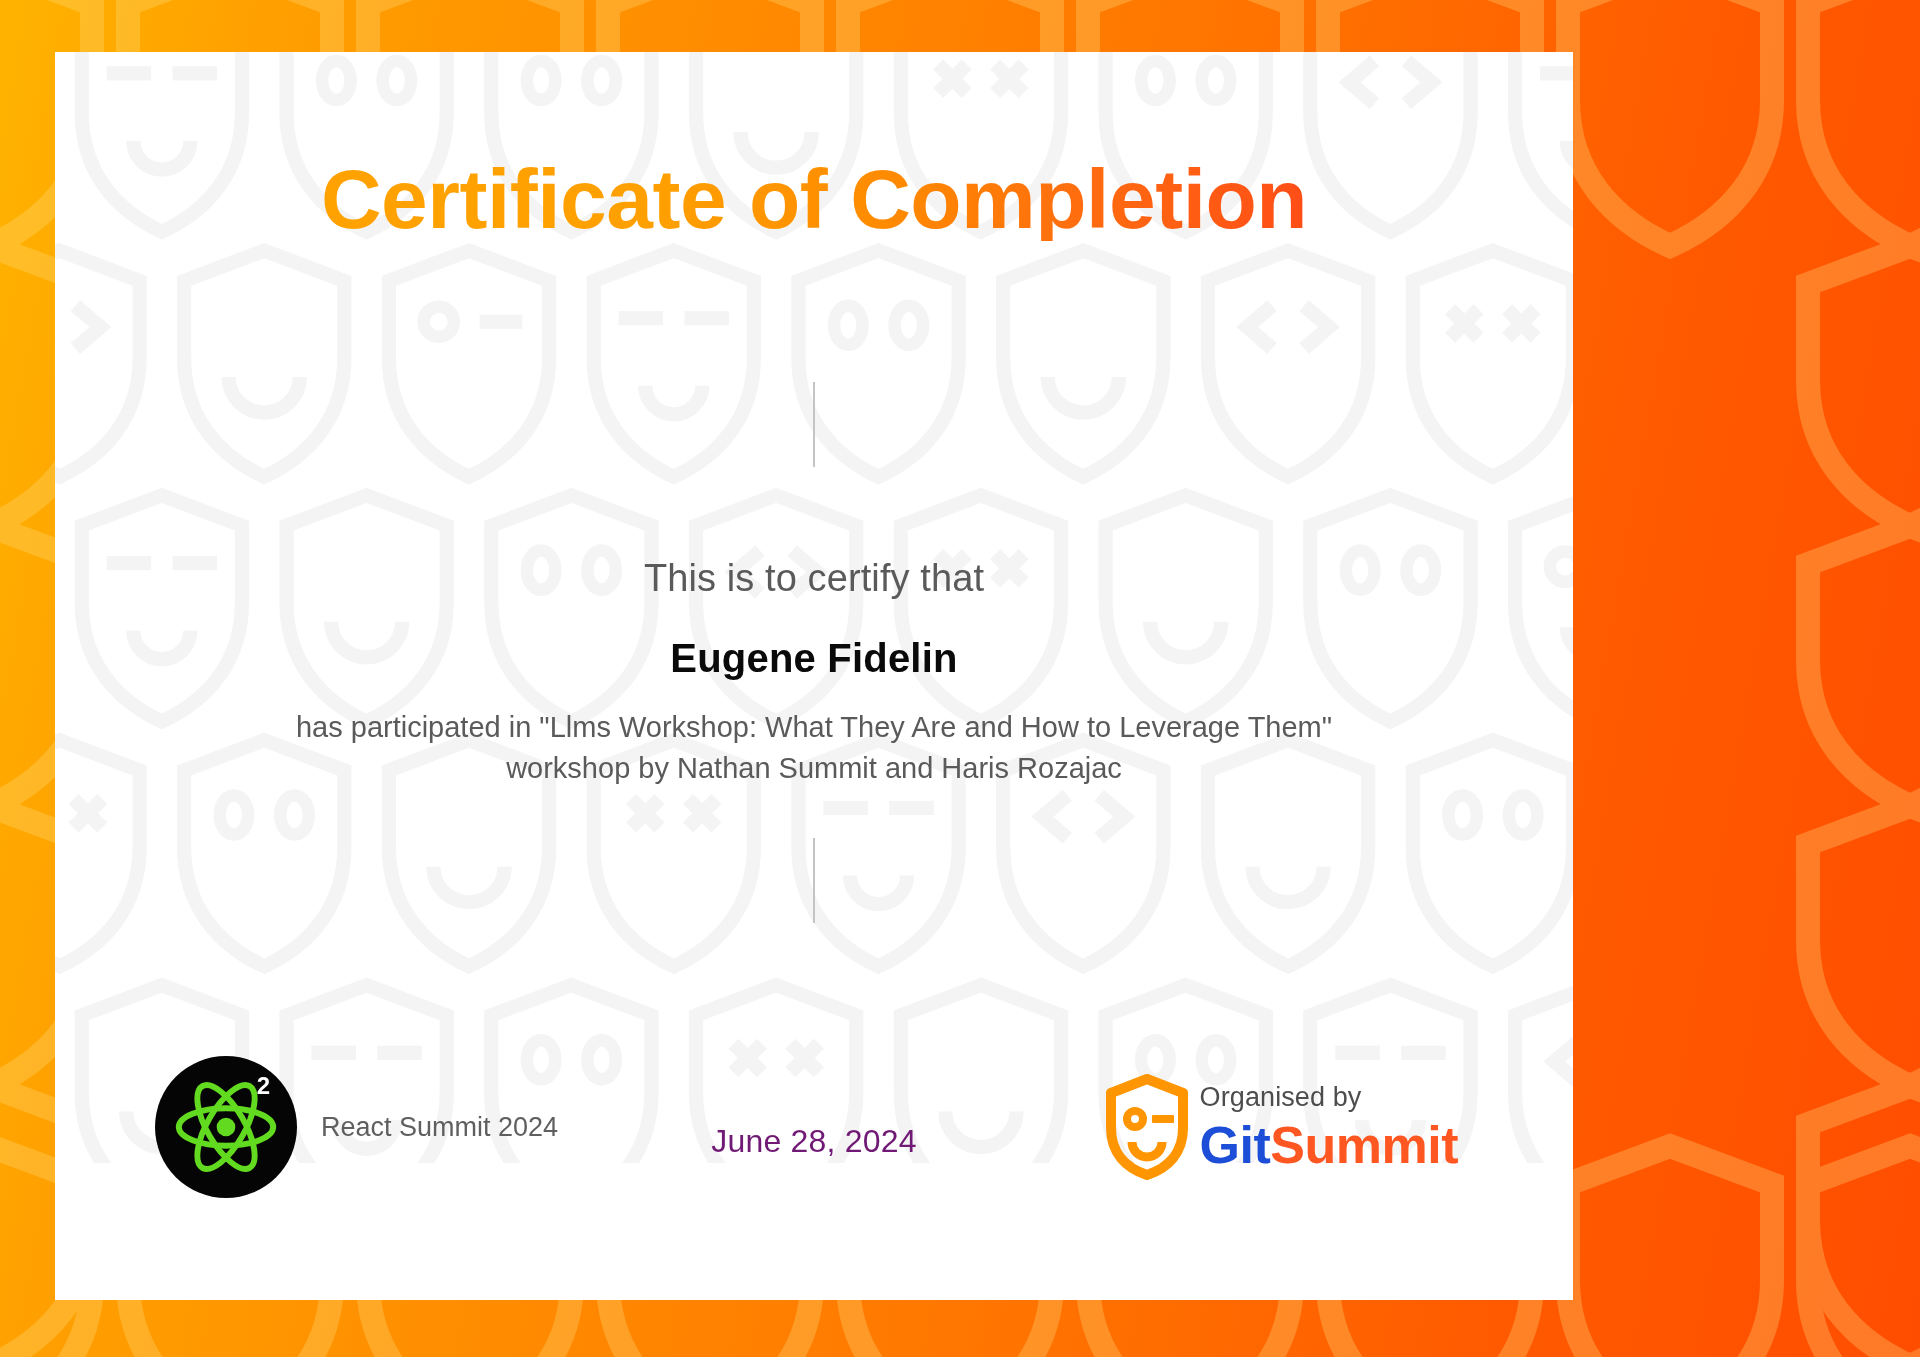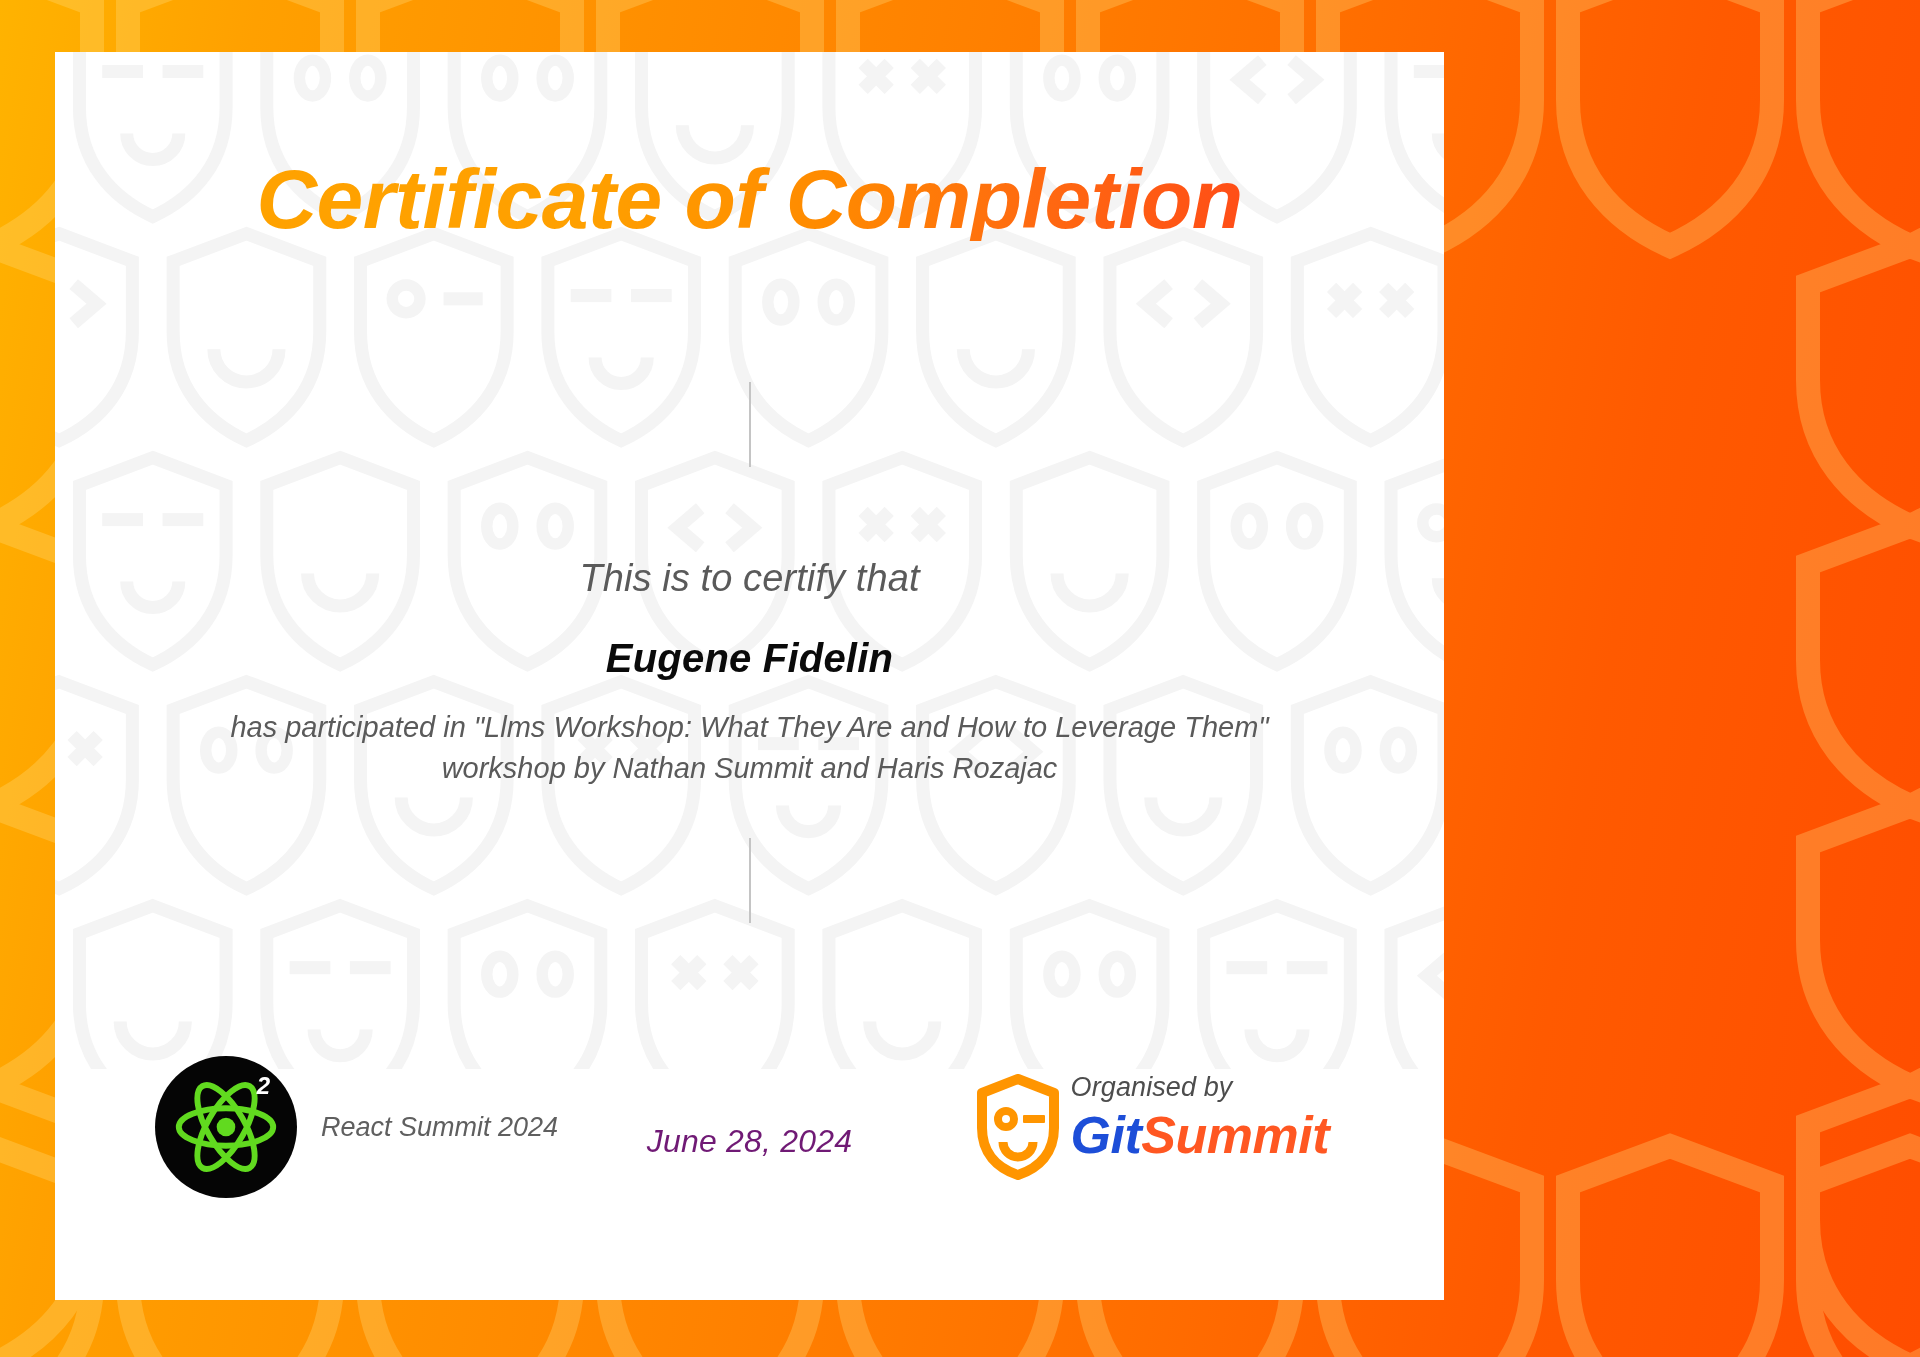--- a/index.html
+++ b/index.html
@@ -37,25 +37,24 @@
     position: absolute;
     inset: 0;
     opacity: 0.30;
   }
 
   
   .card {
     position: absolute;
     left: 55px;
     top: 52px;
-    width: 1389px;
+    width: 1518px;
     height: 1248px;
     background: #ffffff;
     overflow: hidden;
-    font-style: italic;
   }
   .card-pattern {
     position: absolute;
     inset: 0;
     opacity: 1;
     pointer-events: none;
   }
 
   .card-content {
     position: absolute;
@@ -168,20 +167,21 @@
     font-size: 32px;
     color: #701a75;
     letter-spacing: 0.2px;
   }
 
   .footer-right {
     position: absolute;
     right: 115px;
     bottom: 12px;
     display: flex;
+    align-items: center;
     gap: 10px;
   }
   .gitnation-text { line-height: 1; }
   .organised-by {
     font-size: 27px;
     color: #4d4d4d;
     margin-bottom: 8px;
     letter-spacing: 0.1px;
   }
   .gitnation-wordmark {

